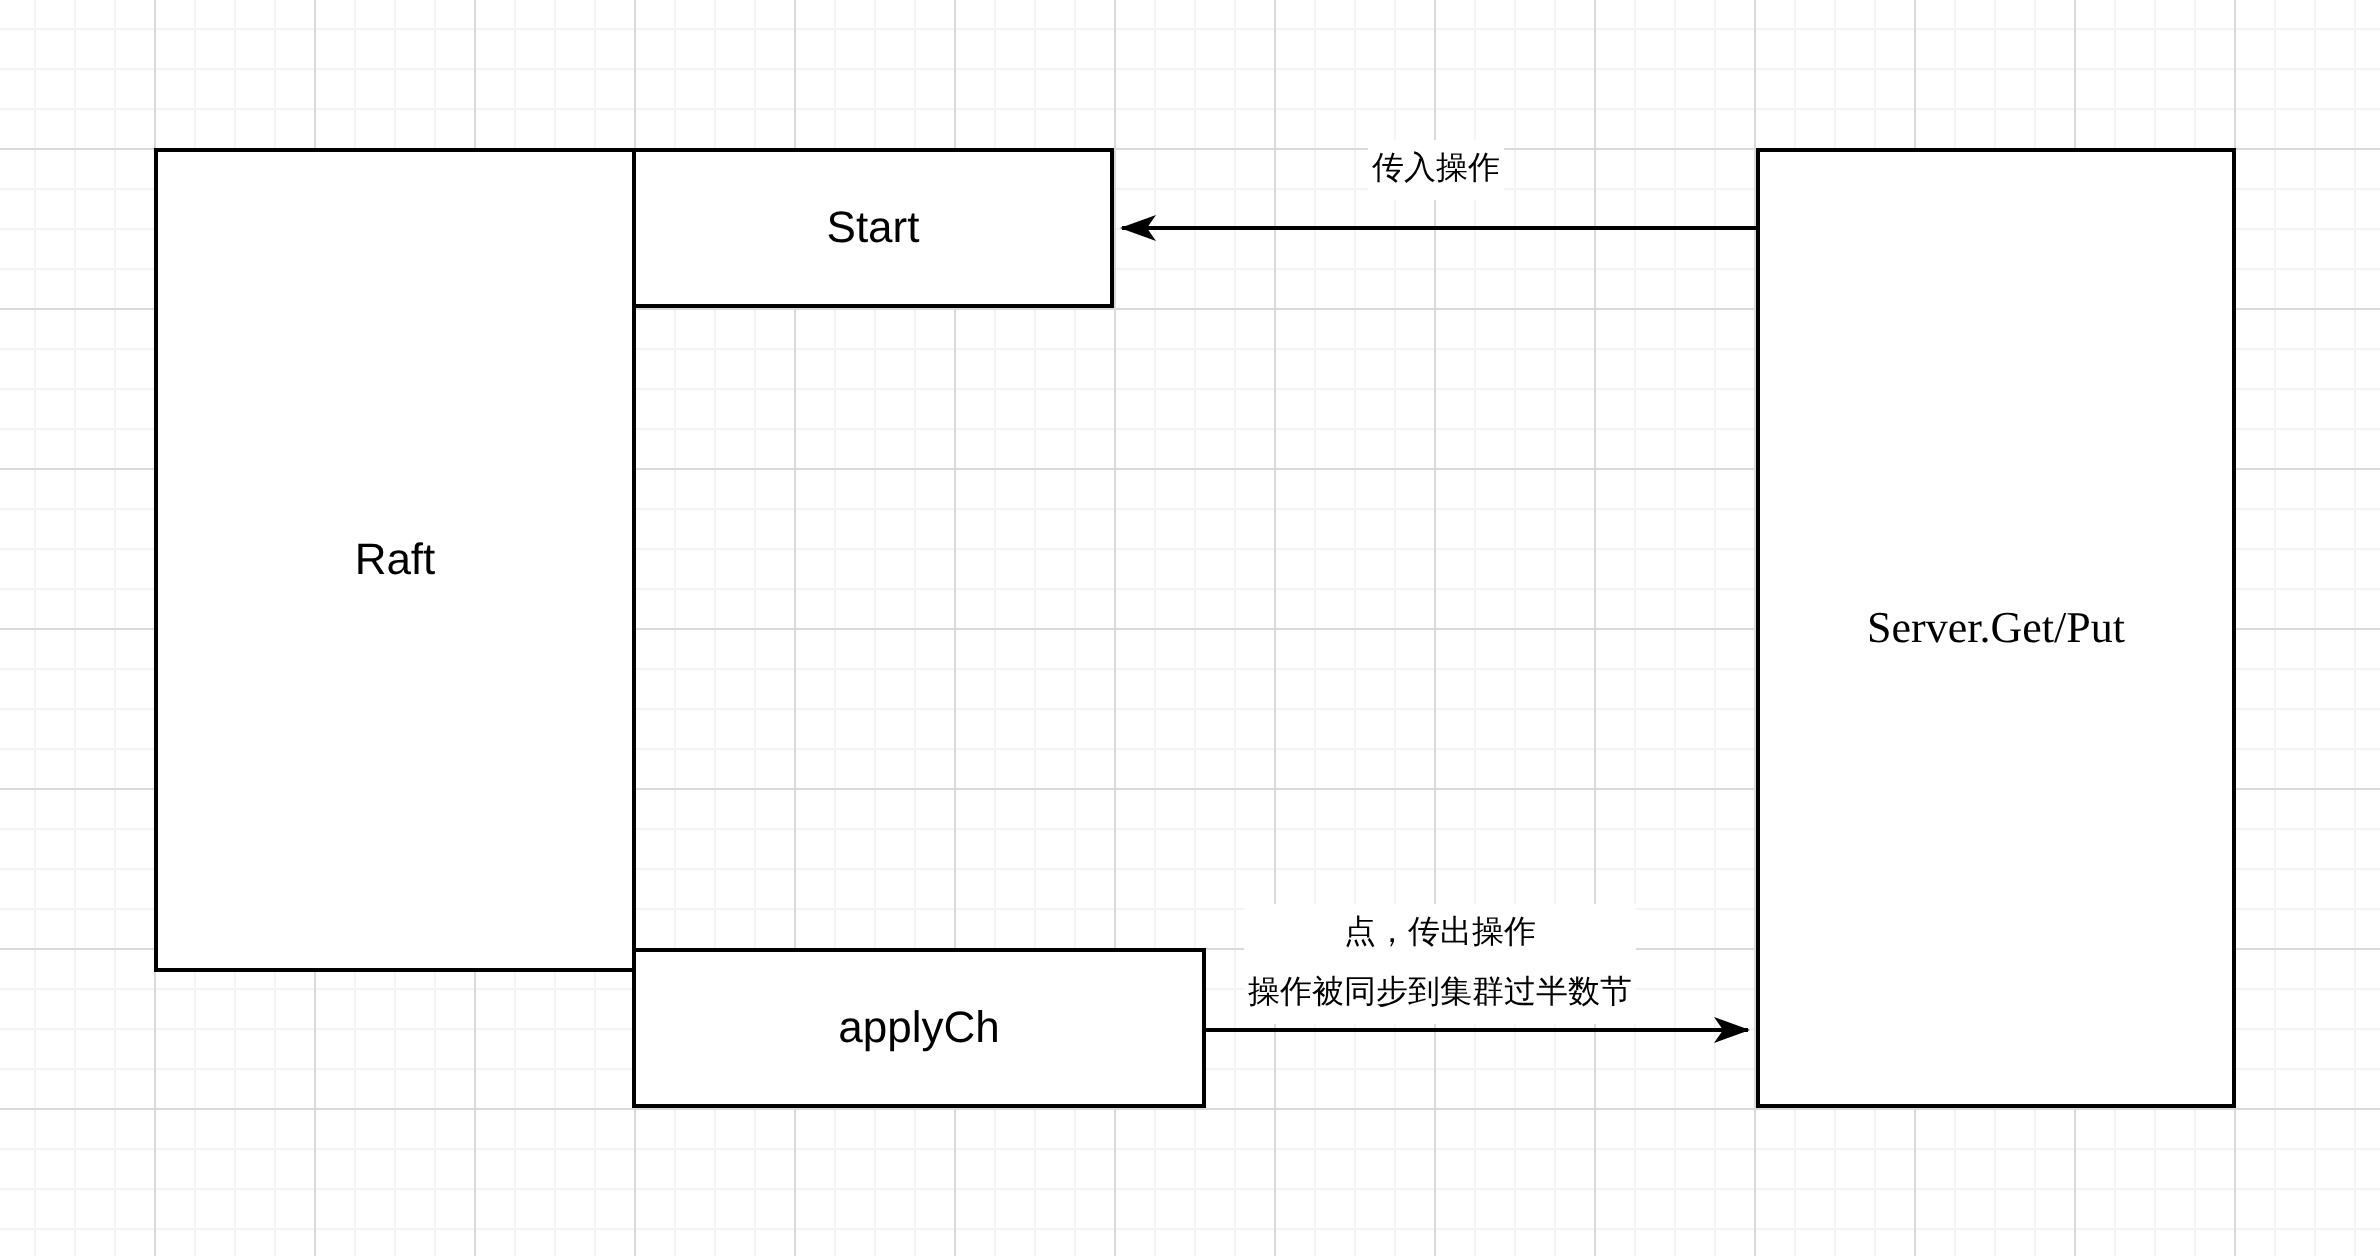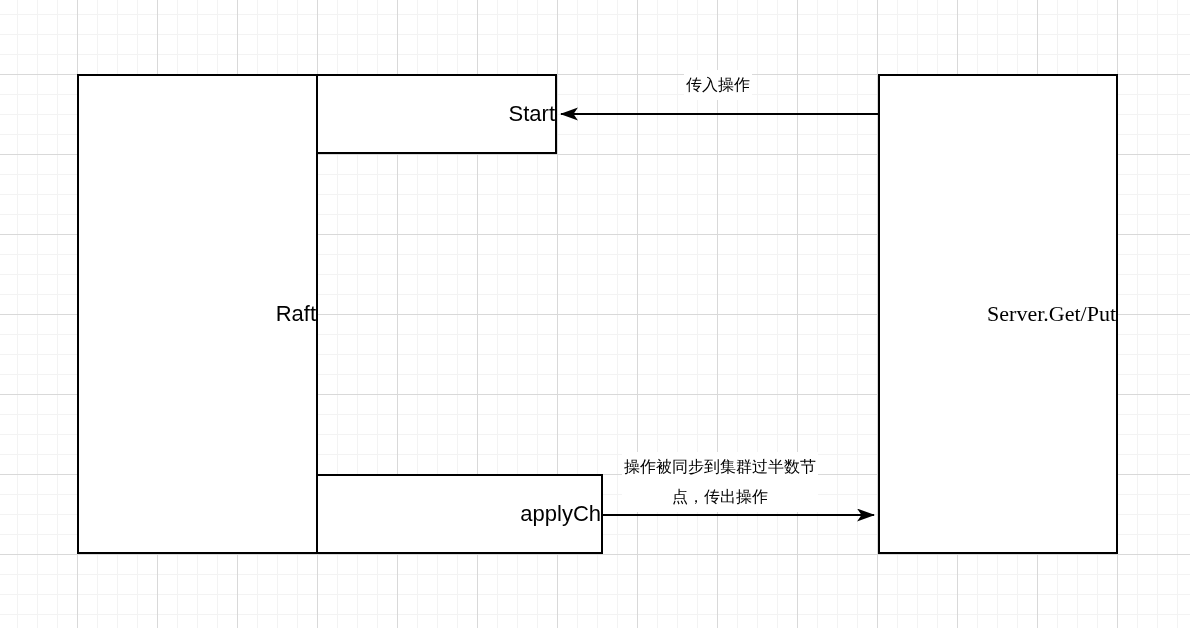--- a/index.html
+++ b/index.html
@@ -31,26 +31,26 @@
     width: 1190px;
     height: 628px;
   }
   .node {
     position: absolute;
     box-sizing: border-box;
     border: 2px solid #000000;
     background: #ffffff;
     display: flex;
     align-items: center;
-    justify-content: flex-end;
+    justify-content: center;
     font-size: 22px;
     line-height: 1.2;
     text-align: center;
   }
-  #node-raft    { left: 77px;  top: 74px;  width: 241px; height: 480px; }
+  #node-raft    { left: 77px;  top: 74px;  width: 241px; height: 412px; }
   #node-start   { left: 316px; top: 74px;  width: 241px; height: 80px;  }
   #node-applych { left: 316px; top: 474px; width: 287px; height: 80px;  }
   #node-server  { left: 878px; top: 74px;  width: 240px; height: 480px; font-family: Liberation Serif, serif; }
 
   .edge-label {
     position: absolute;
     transform: translate(-50%, -50%);
     background: #ffffff;
     padding: 0 2px;
     font-size: 16px;
@@ -88,17 +88,17 @@
     <span>applyCh</span>
   </div>
 
   <div class="node" id="node-server">
     <span>Server.Get/Put</span>
   </div>
 
   <div class="edge-label" id="label-incoming">传入操作</div>
 
   <div class="edge-label" id="label-outgoing">
+    <div>点，传出操作</div>
     <div>操作被同步到集群过半数节</div>
-    <div>点，传出操作</div>
   </div>
 
 </div>
 
 </body></html>

